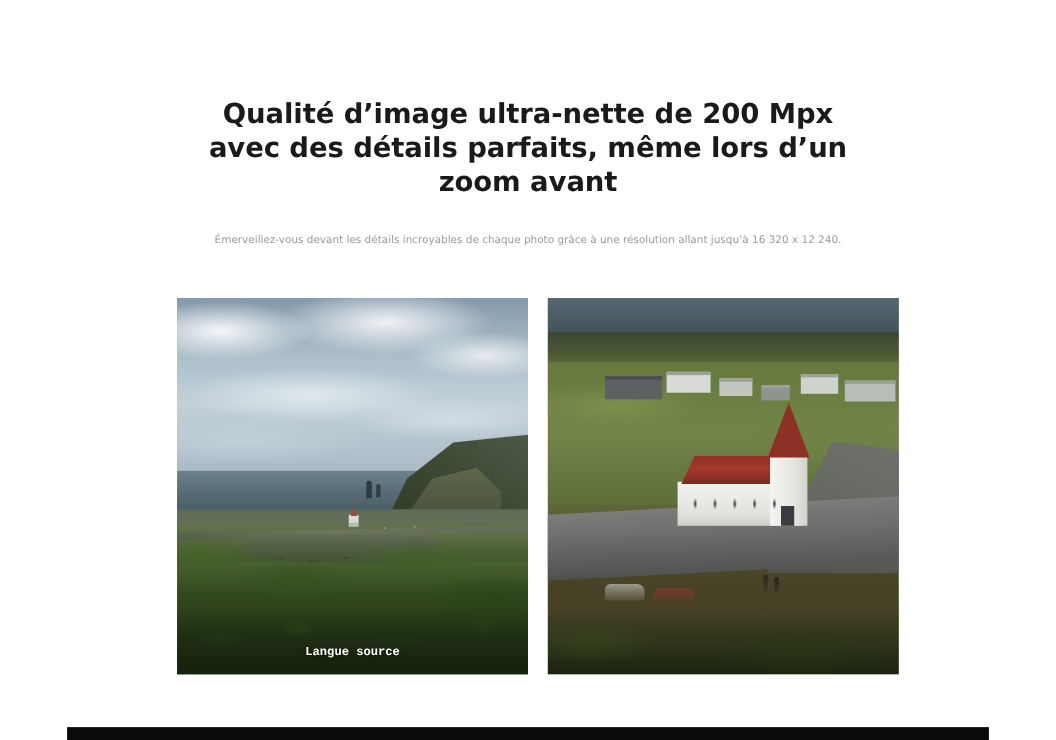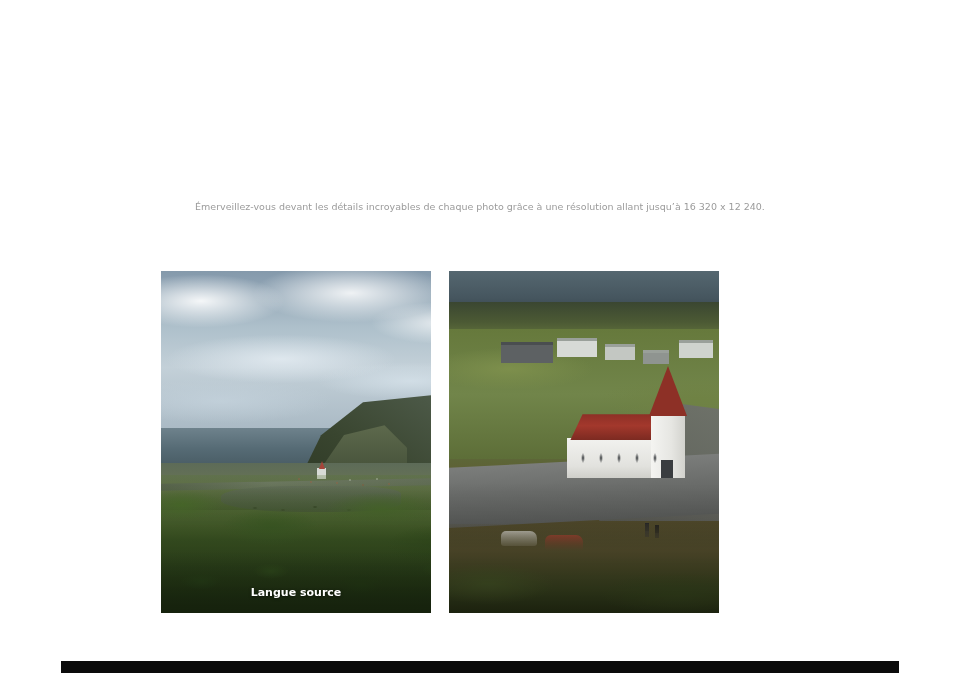--- a/index.html
+++ b/index.html
@@ -30,21 +30,21 @@
     text-align: center;
     font-size: 25px;
     font-weight: bold;
     line-height: 31px;
     color: #1a1a1a;
     letter-spacing: -0.1px;
   }
 
   .subcopy {
     position: absolute;
-    top: 200px;
+    top: 212px;
     left: 0;
     width: 960px;
     text-align: center;
     font-size: 9.5px;
     line-height: 14px;
     color: #9b9b9b;
     font-weight: normal;
   }
 
   .gallery {
@@ -52,23 +52,24 @@
     top: 271px;
     left: 161px;
     width: 656px;
     height: 342px;
     display: flex;
     gap: 18px;
   }
 
   .photo {
     position: relative;
-    width: 270px;
+    width: 319px;
     height: 342px;
     overflow: hidden;
+    font-family: Liberation Mono, monospace;
   }
 
   .photo-caption {
     position: absolute;
     bottom: 14px;
     left: 0;
     width: 100%;
     text-align: center;
     color: #ffffff;
     font-size: 11px;
@@ -324,20 +325,25 @@
     width: 838px;
     height: 12px;
     background: #0b0b0b;
   }
 </style>
 </head>
 <body>
 
 <div class="page">
 
+  <div class="headline">
+    <div>Qualité d’image ultra-nette de 200 Mpx</div>
+    <div>avec des détails parfaits, même lors d’un</div>
+    <div>zoom avant</div>
+  </div>
 
   <div class="subcopy">Émerveillez-vous devant les détails incroyables de chaque photo grâce à une résolution allant jusqu’à 16 320 x 12 240.</div>
 
   <div class="gallery">
 
     <div class="photo ph1">
       <div class="p1-sky"></div>
       <div class="p1-sea"></div>
       <div class="p1-stack1"></div>
       <div class="p1-stack2"></div>

